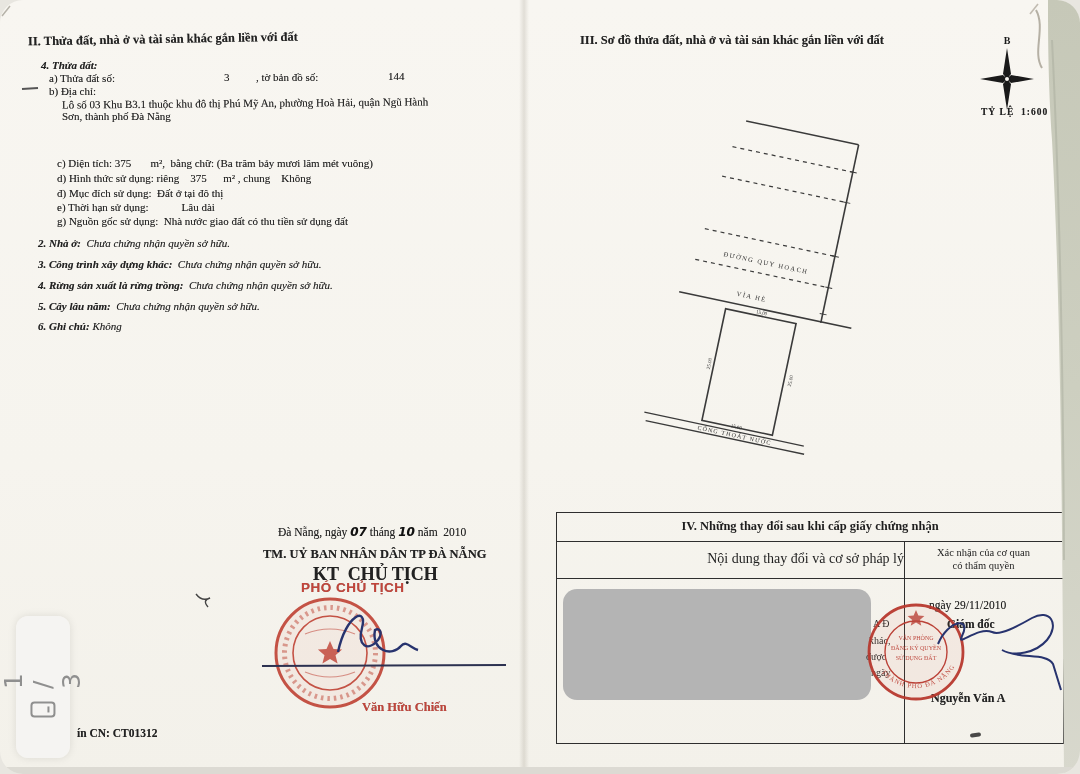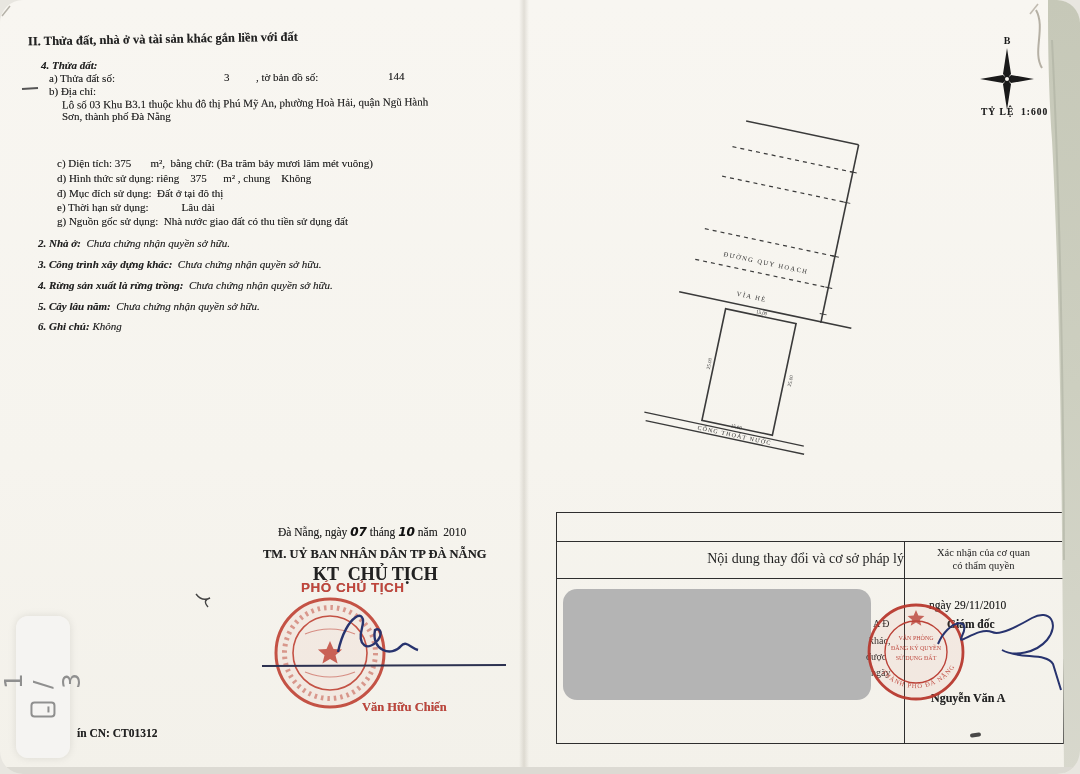--- a/index.html
+++ b/index.html
@@ -69,27 +69,29 @@
   <div class="t" style="left:38px;top:320px"><span class="bi">6. Ghi chú:</span> <span class="i">Không</span></div>
 
   <div class="t" style="left:278px;top:526px;font-size:11.5px"><span>Đà Nẵng, ngày</span> <span class="hand">07</span> <span>tháng</span> <span class="hand">10</span> <span>năm  2010</span></div>
   <div class="t b" style="left:263px;top:548px;font-size:12.5px">TM. UỶ BAN NHÂN DÂN TP ĐÀ NẴNG</div>
   <div class="t b" style="left:313px;top:568px;font-size:18px">KT  CHỦ TỊCH</div>
   <div class="t b red" style="left:301px;top:581px;font-size:13.5px;letter-spacing:.5px;font-family:'Liberation Sans',sans-serif">PHÓ CHỦ TỊCH</div>
   <div class="t b red" style="left:362px;top:701px;font-size:12.5px">Văn Hữu Chiến</div>
 
   <div class="t b" style="left:77px;top:727px;font-size:11.5px">ín CN: CT01312</div>
 
+  <div class="t title" style="left:580px;top:34px">III. Sơ đồ thửa đất, nhà ở và tài sản khác gắn liền với đất</div>
 
   <div class="t b" style="left:981px;top:106px;font-size:9.5px;letter-spacing:1px"><span>TỶ LỆ</span>  <span>1:600</span></div>
 
   <div class="tbl">
     <div class="h1"></div>
     <div class="h2"></div>
     <div class="v1"></div>
+    <div class="tbl-title">IV. Những thay đổi sau khi cấp giấy chứng nhận</div>
     <div class="c1h">Nội dung thay đổi và cơ sở pháp lý</div>
     <div class="c2h"><span>Xác nhận của cơ quan</span><br><span>có thẩm quyền</span></div>
   </div>
 
   <div class="blob"></div>
   <div class="frag" style="left:873px;top:600px">A Đ</div>
   <div class="frag" style="left:869px;top:617px">khác,</div>
   <div class="frag" style="left:866px;top:633px">được</div>
   <div class="frag" style="left:871px;top:649px">ngày</div>
 

